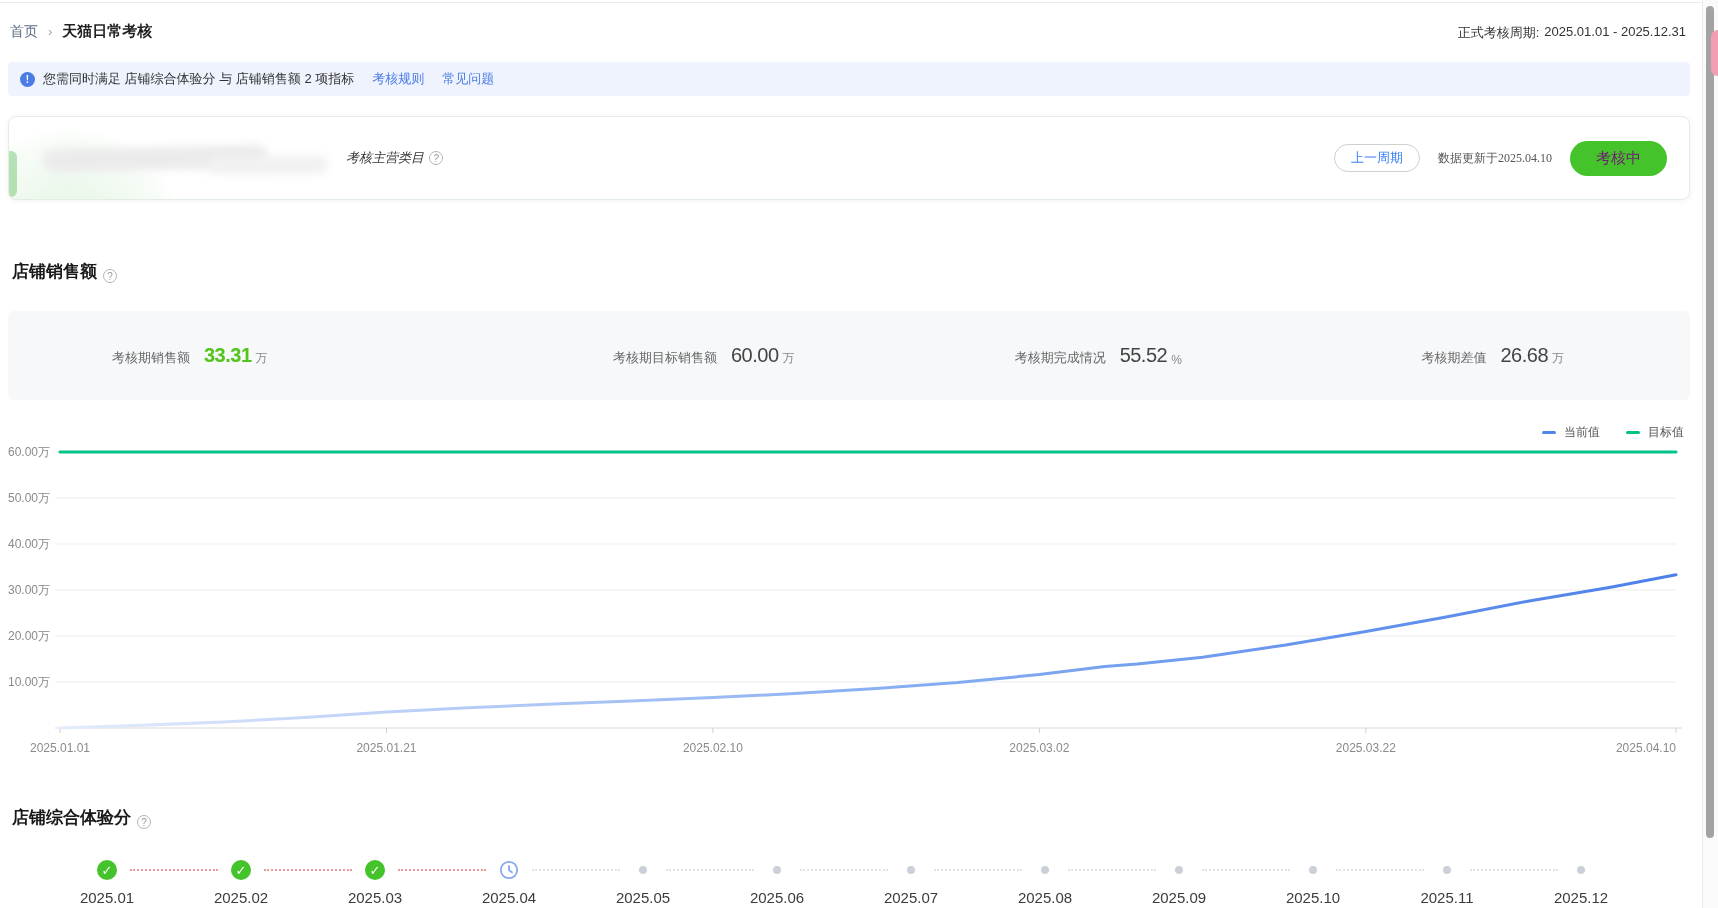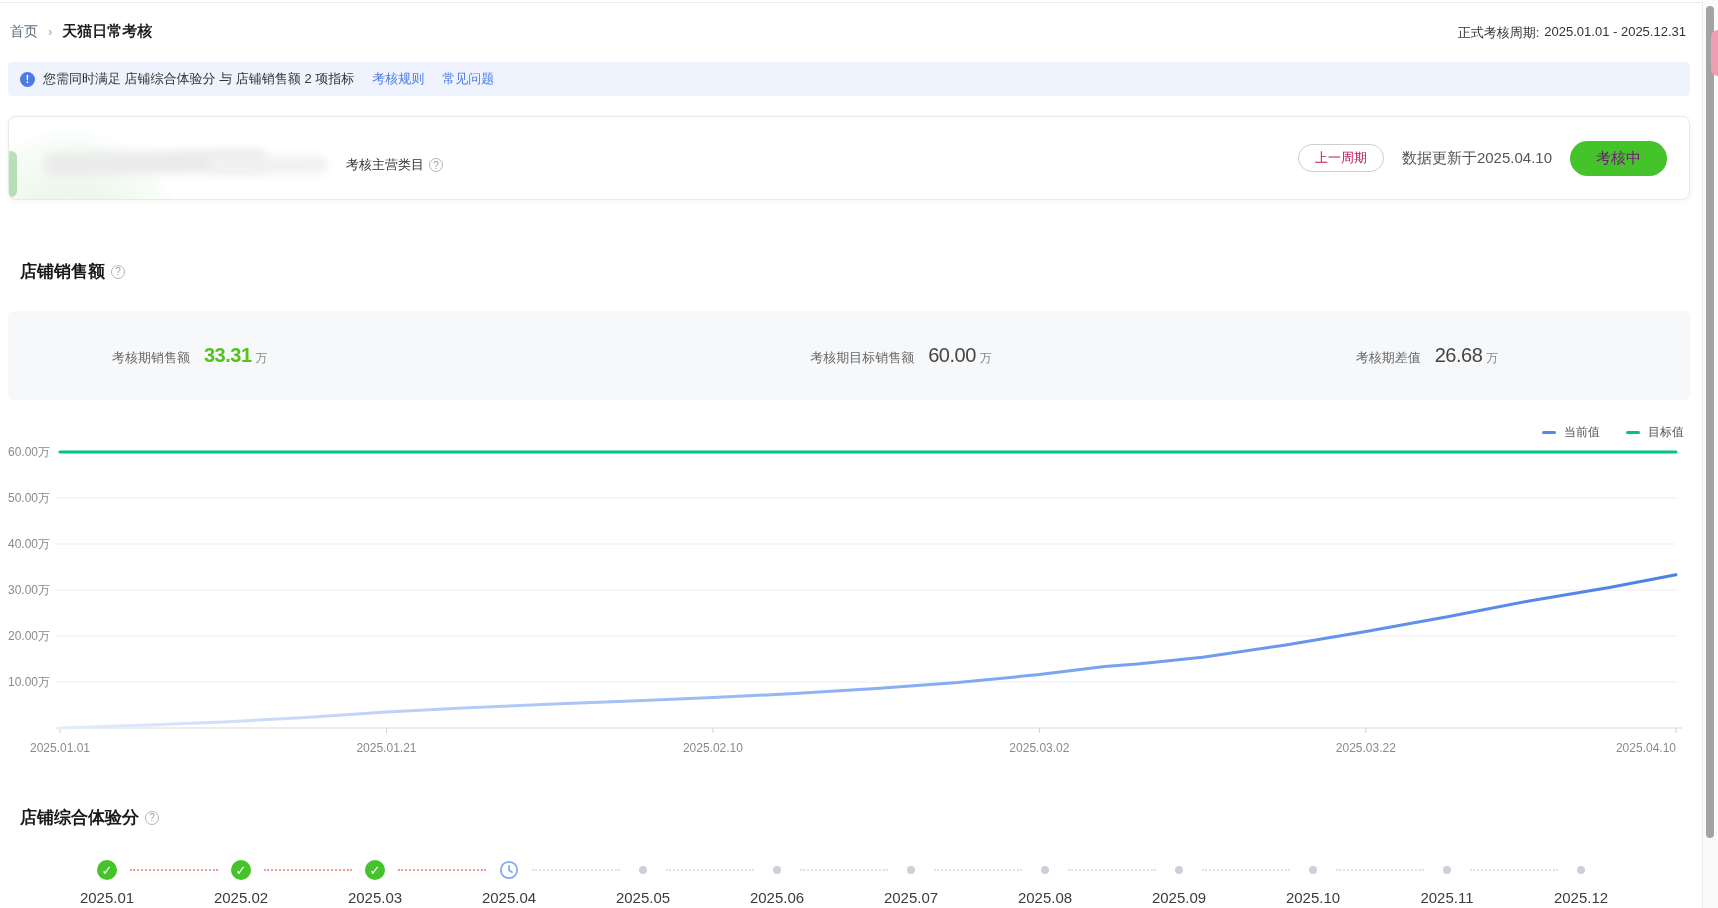--- a/index.html
+++ b/index.html
@@ -24,36 +24,36 @@
   .banner-text { color:#333; }
   .banner-link { color:#4b7be5; margin-left:18px; cursor:pointer; }
 
   
   .store-card { position:absolute; top:116px; left:8px; right:28px; height:84px; background:#fff;
     border:1px solid #e4ede4; border-radius:8px; box-shadow:0 1px 6px rgba(0,0,0,.05);
     display:flex; align-items:center; overflow:hidden; }
   .blob1 { position:absolute; left:-55px; top:10px; width:230px; height:230px; border-radius:50%;
     background:radial-gradient(circle, rgba(102,199,102,.20) 0%, rgba(102,199,102,.05) 60%, rgba(102,199,102,0) 72%); }
   .blob2 { position:absolute; left:-4px; top:34px; width:12px; height:46px; border-radius:6px; background:rgba(102,190,102,.45); }
-  .store-left { display:flex; align-items:flex-end; margin-left:34px; position:relative; z-index:1; }
+  .store-left { display:flex; align-items:center; margin-left:34px; position:relative; z-index:1;font-style:italic; }
   .redact { background:#ebebeb; filter:blur(4px); border-radius:12px; }
   .redact.a { width:225px; height:23px; transform:rotate(-1.2deg); }
   .redact.b { width:120px; height:18px; margin-left:-60px; margin-top:14px; background:#f1f1f1; }
   .category { display:flex; align-items:center; margin-left:18px; font-size:13px; color:#333; }
   .help-icon { width:14px; height:14px; border:1px solid #b5b5b5; color:#9a9a9a; border-radius:50%;
     font-size:10px; display:inline-flex; align-items:center; justify-content:center; margin-left:5px; cursor:pointer; }
   .store-right { margin-left:auto; display:flex; align-items:center; gap:18px; padding-right:22px; position:relative; z-index:1; }
-  .pill-btn { border:1px solid #cfcfcf; border-radius:16px; padding:4px 16px; font-size:13px; color:#be185d;
+  .pill-btn { border:1px solid #cfcfcf; border-radius:16px; padding:4px 16px; font-size:13px; color:#3b82f6;
     background:#fff; cursor:pointer; }
-  .updated { font-size:15px; color:#555; }
+  .updated { font-size:12px; color:#555;font-family:Liberation Serif, serif; }
   .status-btn { border:none; border-radius:18px; padding:8px 26px; font-size:15px; color:#701a75; cursor:pointer; }
 
   
-  .section-title { position:absolute; left:20px; font-size:17px; font-weight:bold; color:#1a1a1a;
-    display:flex; align-items:center; }
+  .section-title { position:absolute; left:12px; font-size:17px; font-weight:bold; color:#1a1a1a;
+    display:flex; align-items:flex-end; }
   .section-title .help-icon { margin-left:6px; font-weight:normal; }
   #sales-title { top:260px; }
   #exp-title { top:806px; }
 
   
   .stats { position:absolute; top:311px; left:8px; right:28px; height:89px; background:#f7f8fa;
     border-radius:6px; display:flex; align-items:center; }
   .stat { flex:1; display:flex; align-items:flex-end; justify-content:center; }
   .stat:first-child { justify-content:flex-start; padding-left:104px; }
   .stat-label { font-size:13px; color:#666; margin-right:14px; }
@@ -132,20 +132,25 @@
   <div class="stats">
     <div class="stat">
       <span class="stat-label">考核期销售额</span>
       <span class="stat-value" style="color: rgb(82, 196, 26); font-weight: 700;">33.31</span>
       <span class="stat-unit">万</span>
     </div>
     <div class="stat">
       <span class="stat-label">考核期目标销售额</span>
       <span class="stat-value">60.00</span>
       <span class="stat-unit">万</span>
+    </div>
+    <div class="stat">
+      <span class="stat-label">考核期完成情况</span>
+      <span class="stat-value">55.52</span>
+      <span class="stat-unit">%</span>
     </div>
     <div class="stat">
       <span class="stat-label">考核期差值</span>
       <span class="stat-value">26.68</span>
       <span class="stat-unit">万</span>
     </div>
   </div>
 
   <div class="chart-legend" id="chart-legend">
       <div class="legend-item">

